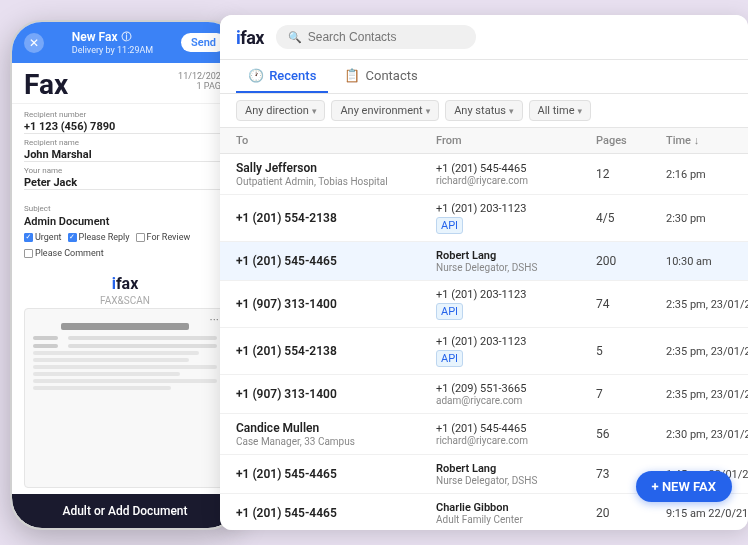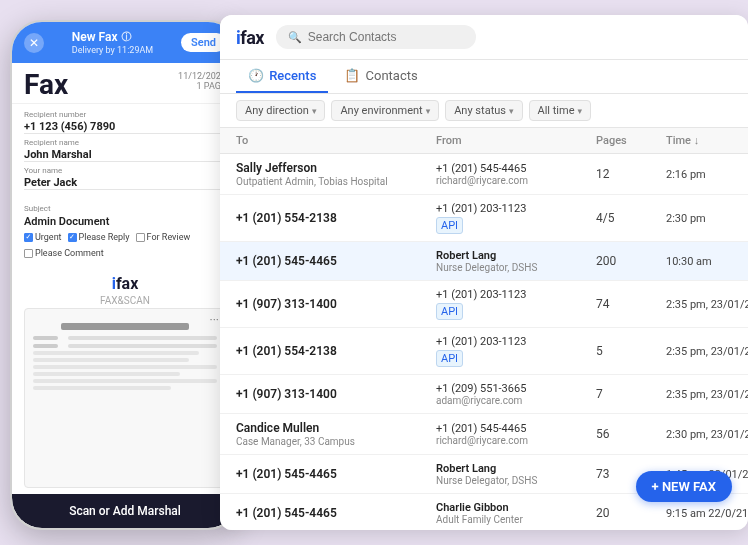--- a/index.html
+++ b/index.html
@@ -550,21 +550,21 @@
         </div>
         <div style="height:4px;background:#e5e5e5;border-radius:2px;margin-bottom:3px;width:90%;"></div>
         <div style="height:4px;background:#e5e5e5;border-radius:2px;margin-bottom:3px;width:85%;"></div>
         <div style="height:4px;background:#e5e5e5;border-radius:2px;margin-bottom:3px;"></div>
         <div style="height:4px;background:#e5e5e5;border-radius:2px;margin-bottom:3px;width:80%;"></div>
         <div style="height:4px;background:#e5e5e5;border-radius:2px;margin-bottom:3px;"></div>
         <div style="height:4px;background:#e5e5e5;border-radius:2px;margin-bottom:2px;width:75%;"></div>
       </div>
     </div>
 
-    <div class="scan-button">Scan or Add Marshal</div>
+    <div class="scan-button">Adult or Add Document</div>
   </div>
 </div>
 
 <div class="desktop-panel">
   <div class="desktop-header">
     <div class="ifax-logo">
       <span>i</span><span style="color:#1a1a2e;">fax</span>
     </div>
     <div class="search-bar">
       <span class="search-icon-sm">🔍</span>

